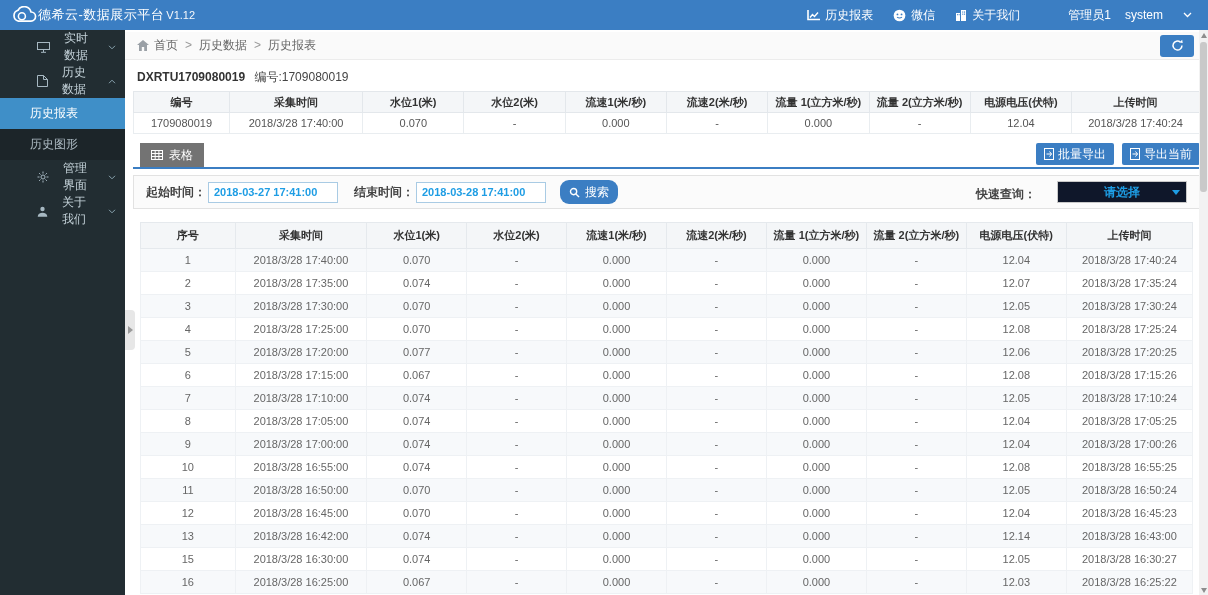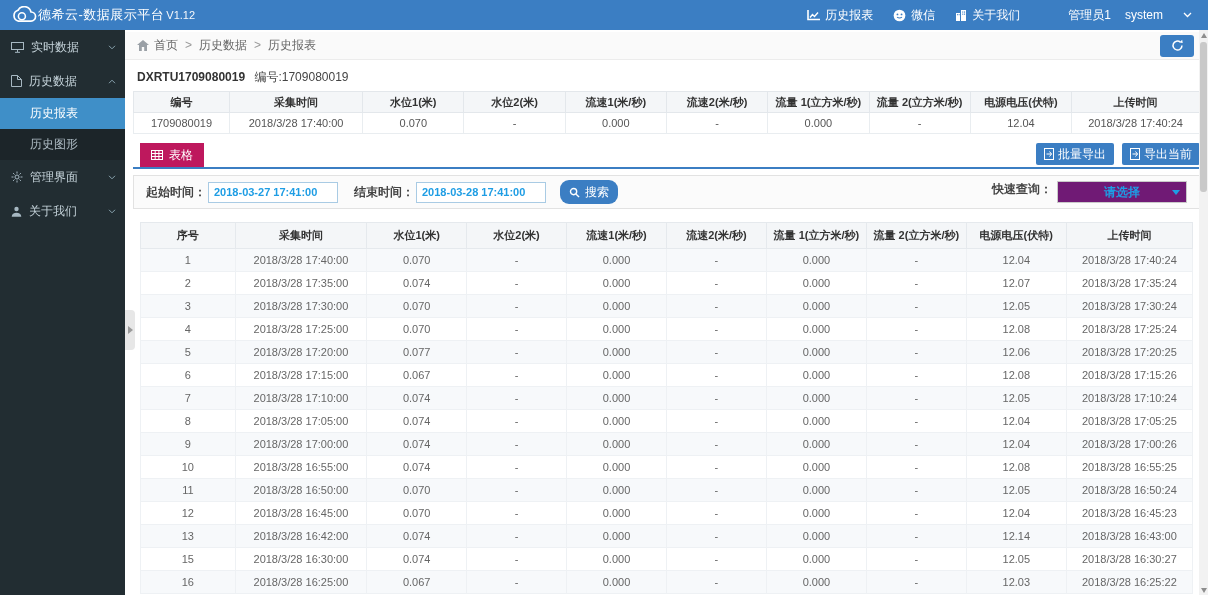--- a/index.html
+++ b/index.html
@@ -12,22 +12,22 @@
   .brand { display:flex; align-items:center; padding-left:10px; }
   .brand-name { font-size:13px; letter-spacing:0.5px; }
   .brand-ver { font-size:11px; opacity:0.95; margin-left:2px; }
   .nav-right { margin-left:auto; display:flex; align-items:center; gap:20px; font-size:12px; padding-right:16px; }
   .nav-link { display:flex; align-items:center; gap:5px; cursor:pointer; }
   .nav-user { display:flex; align-items:center; gap:14px; margin-left:28px; }
   .nav-user .who { display:flex; align-items:center; gap:20px; cursor:pointer; }
 
   
   .sidebar { position:absolute; top:30px; left:0; bottom:0; width:125px; background:#222d32; z-index:9; }
-  .side-item { height:34px; display:flex; align-items:center; gap:7px; padding:0 9px 0 11px;
-               color:#c4d2d9; font-size:12px; cursor:pointer; }
+  .side-item { height:34px; display:flex; align-items:center; gap:14px; padding:0 9px 0 11px;
+               color:#c4d2d9; font-size:12px; cursor:pointer;margin-left:26px; }
   .si-chev { margin-left:auto; display:flex; }
   .side-sub { background:#1c2529; }
   .side-subitem { height:31px; display:flex; align-items:center; padding-left:30px;
                   color:#aebcc4; font-size:12px; cursor:pointer; }
   .side-subitem.selected { background:#3f8fc8; color:#fff; }
 
   
   .content { position:absolute; top:32px; left:125px; width:1083px; height:565px; background:#fff; overflow:hidden; }
 
   .breadcrumb-bar { height:28px; background:#fafafa; border-bottom:1px solid #ececec;
@@ -48,38 +48,38 @@
   table.grid td { color:#555; text-align:center; border:1px solid #e9edf0; background:#fff; }
   table.grid th:nth-child(1){width:9%;} table.grid th:nth-child(2){width:12.5%;}
   table.grid th:nth-child(10){width:12%;}
 
   #summary-table { margin:0 8px; width:1067px; }
   #summary-table th { height:21px; }
   #summary-table td { height:21px;margin-top:20px; }
 
   .tab-row { margin:9px 8px 0; height:26px; border-bottom:2px solid #3b7ec3;
              display:flex; align-items:flex-end; }
-  .tab { background:#be185d; color:#fff; font-size:12px; height:24px; padding:0 11px;
+  .tab { background:#737373; color:#fff; font-size:12px; height:24px; padding:0 11px;
          display:flex; align-items:center; gap:6px; margin-left:7px; cursor:pointer; }
   .tab-actions { margin-left:auto; display:flex; gap:8px; align-items:flex-end; padding-bottom:2px; }
   .btn-export { background:#3b7ec3; color:#fff; border:none; font-size:12px; height:22px; padding:0 8px;
                 display:flex; align-items:center; gap:4px; border-radius:2px; cursor:pointer; }
 
   .filter-bar { margin:6px 8px 0; height:34px; border:1px solid #e2e2e2; background:#fbfbfb;
                 display:flex; align-items:center; padding:0 12px; font-size:12px; }
   .filter-bar label { font-weight:bold; color:#444; }
   .date-input { width:130px; height:21px; border:1px solid #a9cbe4; background:#fff; color:#1e9de4;
                 font-weight:bold; font-size:11px; font-family:"Liberation Sans","DejaVu Sans",sans-serif;
                 padding:0 5px; margin-left:2px; }
   .gap-lg { width:16px; }
   .search-btn { margin-left:14px; width:58px; height:24px; background:#3b7ec3; color:#fff; border:none;
                 border-radius:9px; display:flex; align-items:center; justify-content:center; gap:5px;
                 font-size:12px; cursor:pointer; }
-  .quick { margin-left:auto; display:flex; align-items:flex-start; gap:5px; }
-  .select-box { width:130px; height:22px; border:1px solid #c9c9c9; background:#701a75; color:#1e9de4;
+  .quick { margin-left:auto; display:flex; align-items:flex-end; gap:21px; }
+  .select-box { width:130px; height:22px; border:1px solid #c9c9c9; background:#0f172a; color:#1e9de4;
                 font-weight:bold; font-size:12px; display:flex; align-items:center; justify-content:center;
                 position:relative; cursor:pointer; }
   .select-box .arr { position:absolute; right:6px; top:8px; width:0; height:0;
                      border-left:4px solid transparent; border-right:4px solid transparent;
                      border-top:5px solid #1e9de4; }
 
   #history-table { margin:13px 15px 0; width:1053px; border:1px solid #e5e9ed; }
   #history-table th { height:26px; border:1px solid #e5e9ed; }
   #history-table td { height:23px; border:1px solid #eef1f4; color:#666; }
   #history-table tbody tr:nth-child(odd) td { background:#f7f9fb; }

